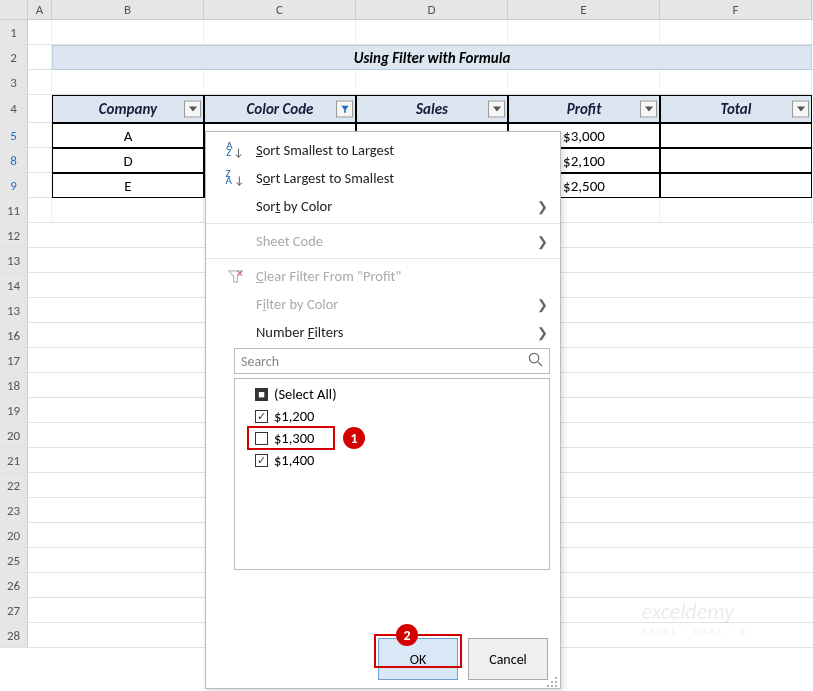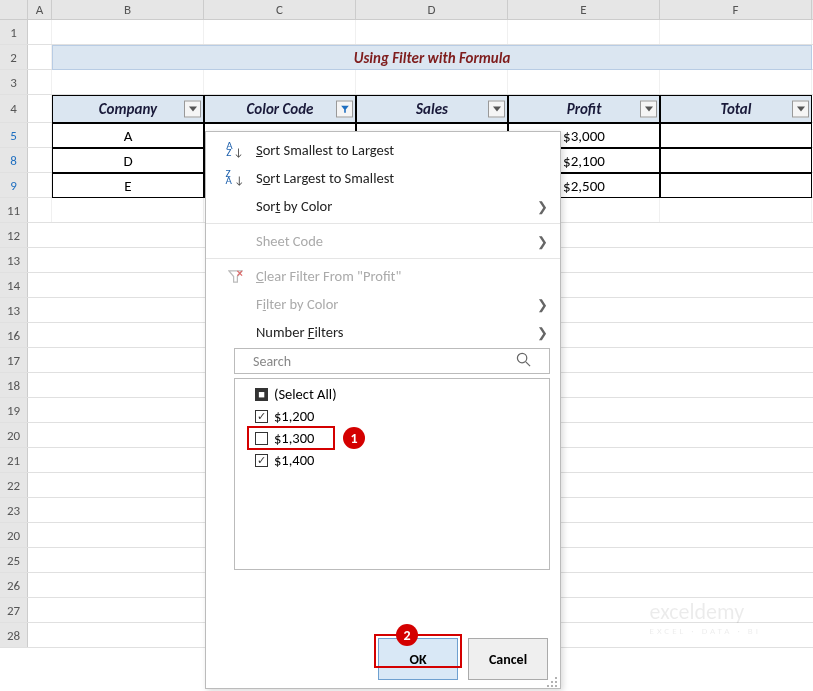--- a/index.html
+++ b/index.html
@@ -9,53 +9,53 @@
   .col-h { text-align: center; font-size: 13px; color: #555; border-right: 1px solid #ccc; line-height: 20px; }
   .rowh-col { width: 28px; }
   .cA { width: 24px; } .cB { width: 152px; } .cC { width: 152px; } .cD { width: 152px; } .cE { width: 152px; } .cF { width: 152px; }
 
   .row { display: flex; height: 25px; border-bottom: 1px solid #e0e0e0; }
   .row-h { width: 28px; background: #e6e6e6; text-align: center; font-size: 13px; color: #555; border-right: 1px solid #ccc; display:flex; align-items:center; justify-content:center; }
   .row-h.blue { color: #1f6fc0; }
   .cell { border-right: 1px solid #f0f0f0; display:flex; align-items:center; justify-content:center; }
   .cell.cA { width:24px; } .cell.cB { width:152px; } .cell.cC { width:152px; } .cell.cD { width:152px; } .cell.cE { width:152px; } .cell.cF { width:152px; }
 
-  .title-bar { background: #dbe6f1; height: 25px; font-style: italic; font-weight: bold; color: #7f1d1d; text-align:center; display:flex; align-items:center; justify-content:center; border: 1px solid #b8cce4; }
+  .title-bar { background: #dbe6f1; height: 25px; font-style: italic; font-weight: bold; color: #000000; text-align:center; display:flex; align-items:center; justify-content:center; border: 1px solid #b8cce4; }
 
   .thcell { background: #dbe6f1; border: 1.5px solid #000; font-style: italic; font-weight: bold; color: #1a1a3a; display:flex; align-items:center; justify-content:center; position:relative; height: 28px; }
   .tdcell { border: 1.5px solid #000; display:flex; align-items:center; justify-content:center; height: 25px; background:#fff; }
 
   .filter-btn { position:absolute; right:2px; top:50%; transform:translateY(-50%); width:17px; height:17px; background:#f5f5f5; border:1px solid #999; display:flex; align-items:center; justify-content:center; }
   .tri { width:0; height:0; border-left:4px solid transparent; border-right:4px solid transparent; border-top:5px solid #555; }
   .filter-funnel { width:8px; height:8px; }
 
   .dropdown { position: absolute; left: 205px; top: 131px; width: 356px; height: 558px; background: #fff; border: 1px solid #bbb; box-shadow: 2px 2px 6px rgba(0,0,0,0.15); padding-top:4px; }
   .dd-item { display:flex; align-items:center; height:28px; padding: 0 12px 0 8px; font-size:14.5px; color: #222; }
   .dd-item.disabled { color:#aaa; }
   .dd-icon { width:42px; display:flex; justify-content:center; }
   .dd-chevron { margin-left:auto; color:#666; font-size:13px; }
   .dd-sep { height:1px; background:#e5e5e5; margin: 3px 0; }
 
-  .search-row { margin: 2px 10px 4px 28px; height:26px; border:1px solid #bbb; display:flex; align-items:center; padding:0 18px; font-size:14px; color:#888; }
+  .search-row { margin: 2px 10px 4px 28px; height:26px; border:1px solid #bbb; display:flex; align-items:center; padding:0 6px; font-size:14px; color:#888; }
   .search-row .mag { margin-left:auto; }
 
   .checklist { margin: 0 10px 0 28px; border:1px solid #bbb; height: 192px; padding:4px; position:relative; }
   .chk-row { display:flex; align-items:center; height:22px; padding-left:16px; font-size:14.5px; }
   .chk-box { width:13px; height:13px; border:1px solid #333; margin-right:6px; display:flex; align-items:center; justify-content:center; font-size:11px; line-height:1; }
   .chk-box.filled { background:#333; color:#fff; }
   .chk-box.checked::after { content:"✓"; color:#333; font-size:11px; }
 
   .redbox { border: 2.5px solid #d40000; position:absolute; }
   .badge { width:22px; height:22px; border-radius:50%; background:#d40000; color:#fff; display:flex; align-items:center; justify-content:center; font-weight:bold; font-size:14px; position:absolute; }
 
   .dd-buttons { position:absolute; bottom:8px; right:12px; display:flex; gap:10px; }
-  .dd-btn { width:80px; height:42px; background:#efefef; border:1px solid #aaa; display:flex; align-items:center; justify-content:center; font-size:14px;font-weight:bold; }
+  .dd-btn { width:80px; height:42px; background:#efefef; border:1px solid #aaa; display:flex; align-items:center; justify-content:center; font-size:14px; }
   .dd-btn.ok { background:#d9e8f6; border:1px solid #6ea0d0; }
 
-  .watermark { position:absolute; right:52px; bottom:55px; font-size:22px; color:rgba(0,0,0,0.08); pointer-events:none; }
+  .watermark { position:absolute; right:60px; bottom:55px; font-size:22px; color:rgba(0,0,0,0.08); font-style:italic; pointer-events:none; }
   .watermark small { display:block; font-size:9px; letter-spacing:3px; text-align:center; }
 
   .sortAZ { font-size:11px; color:#2062ad; line-height:0.6; text-align:left; }
   .sortAZ .arrow { color:#444; }
   .funnel-x { position:relative; }
   .funnel-x svg { width:15px; height:15px; }
 
   u.key { text-decoration: underline; }
 </style>
 </head>

